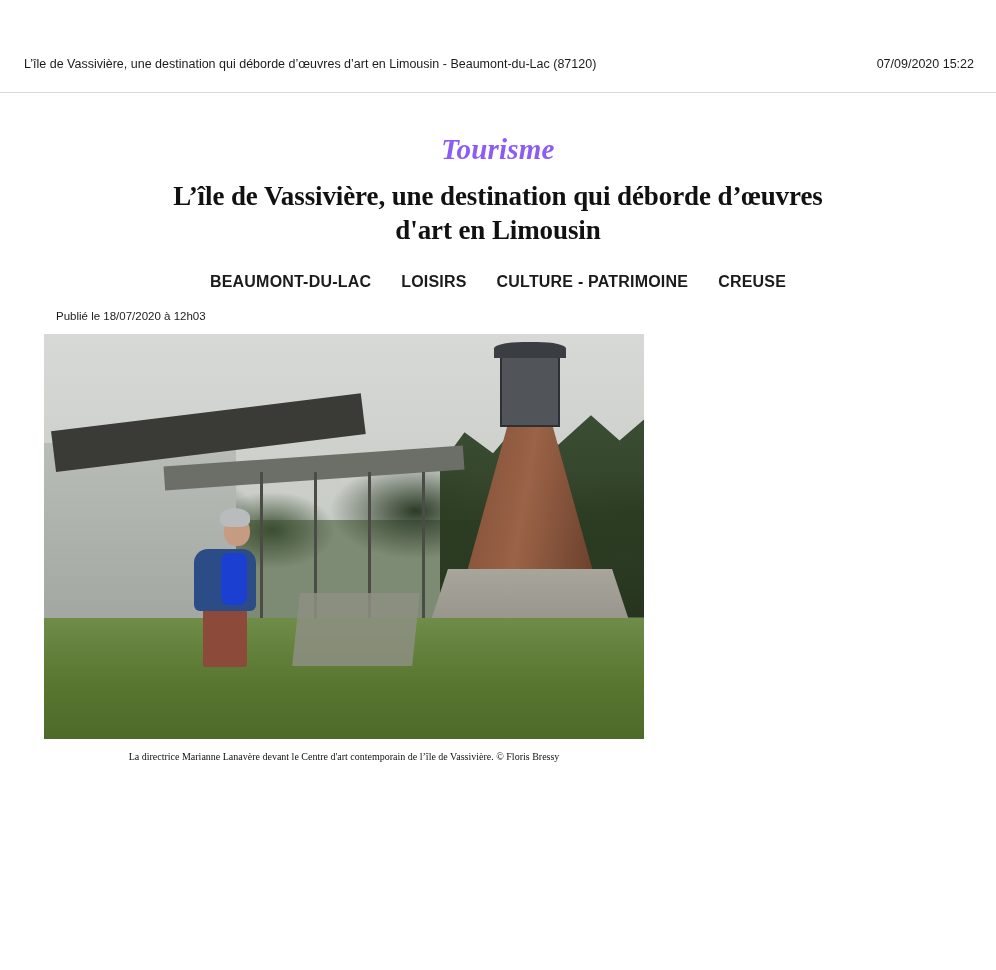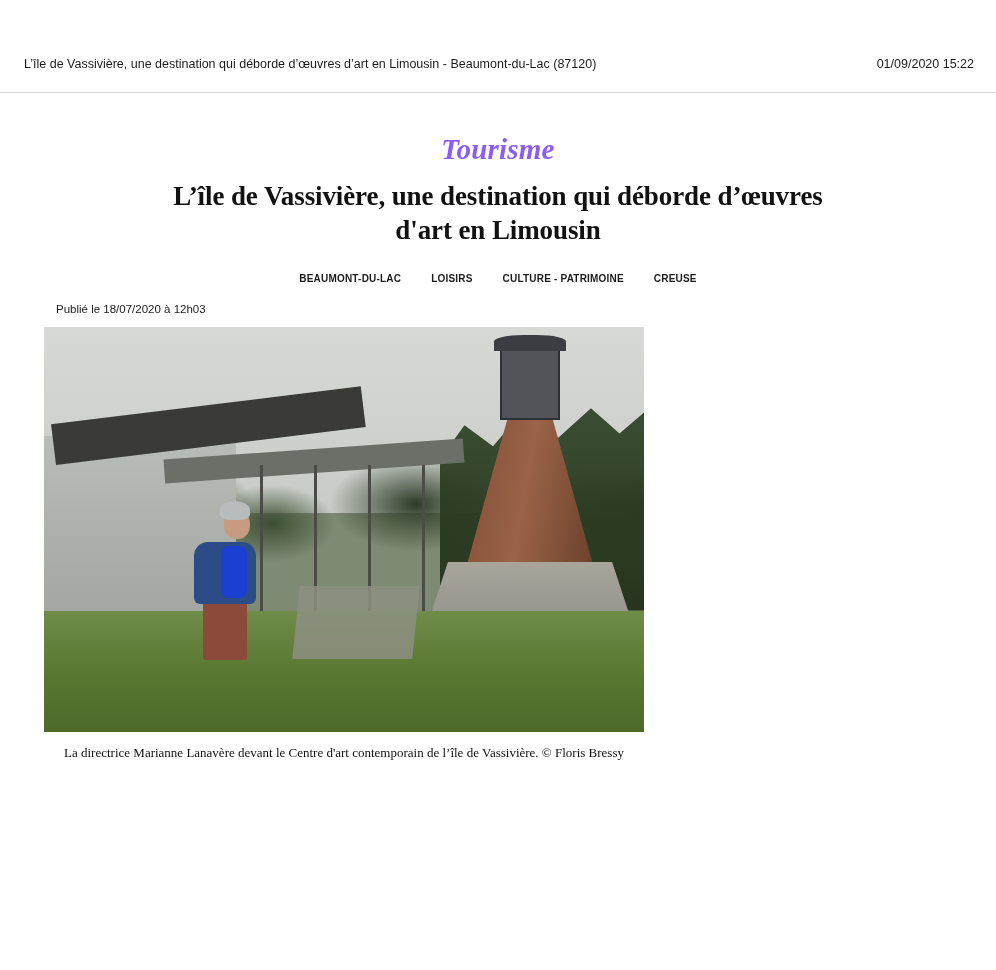--- a/index.html
+++ b/index.html
@@ -77,21 +77,21 @@
     margin: 13px auto 0 auto;
     max-width: 700px;
     letter-spacing: -0.1px;
   }
   .tags {
     display: flex;
     justify-content: center;
     align-items: center;
     gap: 30px;
     margin-top: 26px;
-    font-size: 10px;
+    font-size: 16px;
     font-weight: bold;
     letter-spacing: 0.2px;
     color: #1b1b1b;
   }
   .tags .tag {
     text-transform: uppercase;
     white-space: nowrap;
   }
   .published {
     margin: 19px 0 0 44px;
@@ -227,21 +227,21 @@
     border-radius: 8px;
   }
   .photo .person-pants {
     position: absolute;
     left: 26.5%; top: 67%; width: 44px; height: 62px;
     background: #8c4a3b;
     border-radius: 6px 6px 2px 2px;
   }
   figcaption {
     font-family: "Liberation Serif", serif;
-    font-size: 13px;
+    font-size: 10px;
     line-height: 1.65;
     text-align: center;
     color: #111111;
     margin-top: 10px;
     width: 600px;
   }
   .lede {
     margin: 28px 0 0 44px;
     width: 605px;
     font-size: 16.5px;
@@ -255,21 +255,21 @@
     background: #e2e2e2;
   }
 </style>
 </head>
 <body>
 
 <div class="page">
 
   <div class="print-header">
     <div class="doc-title">L’île de Vassivière, une destination qui déborde d’œuvres d’art en Limousin - Beaumont-du-Lac (87120)</div>
-    <div class="doc-date">01/09/2020 15:22</div>
+    <div class="doc-date">07/09/2020 15:22</div>
   </div>
 
   <div class="article">
 
     <div class="kicker">Tourisme</div>
 
     <h1 class="headline">L’île de Vassivière, une destination qui déborde d’œuvres d'art en Limousin</h1>
 
     <div class="tags">
       <span class="tag">BEAUMONT-DU-LAC</span>

